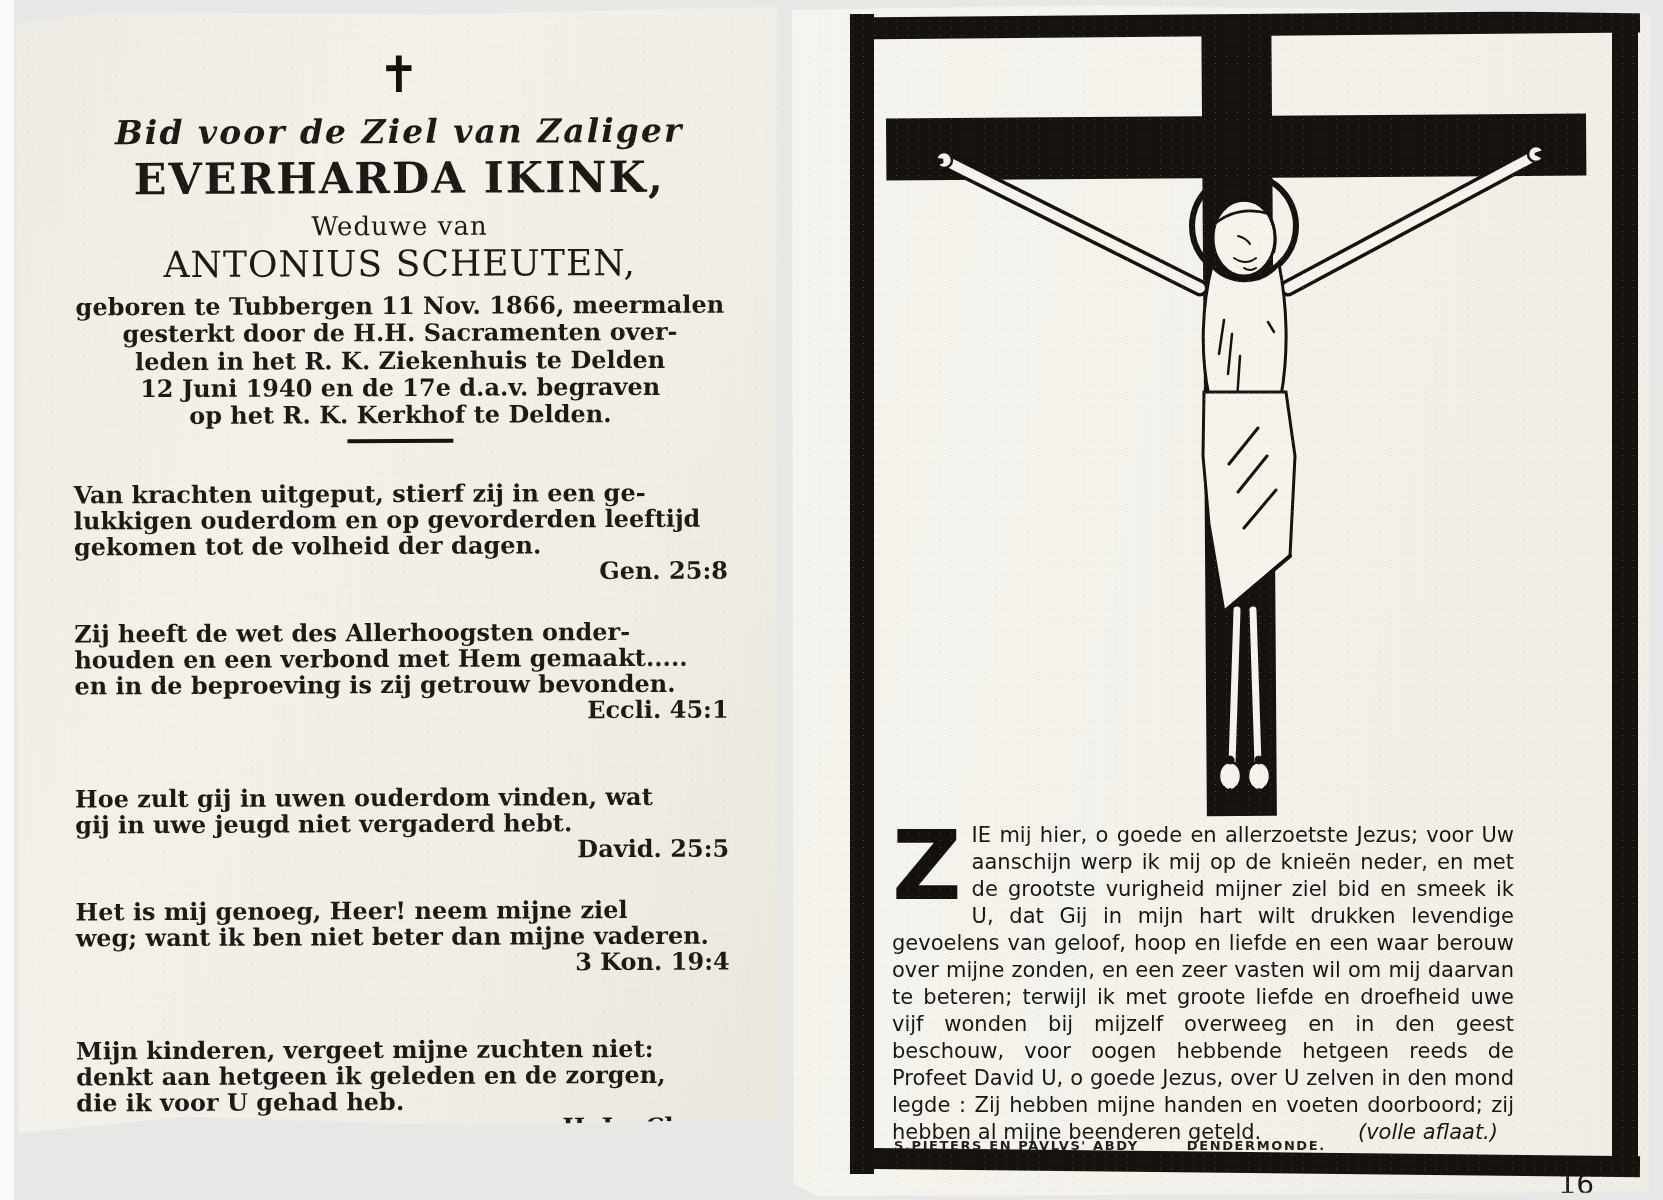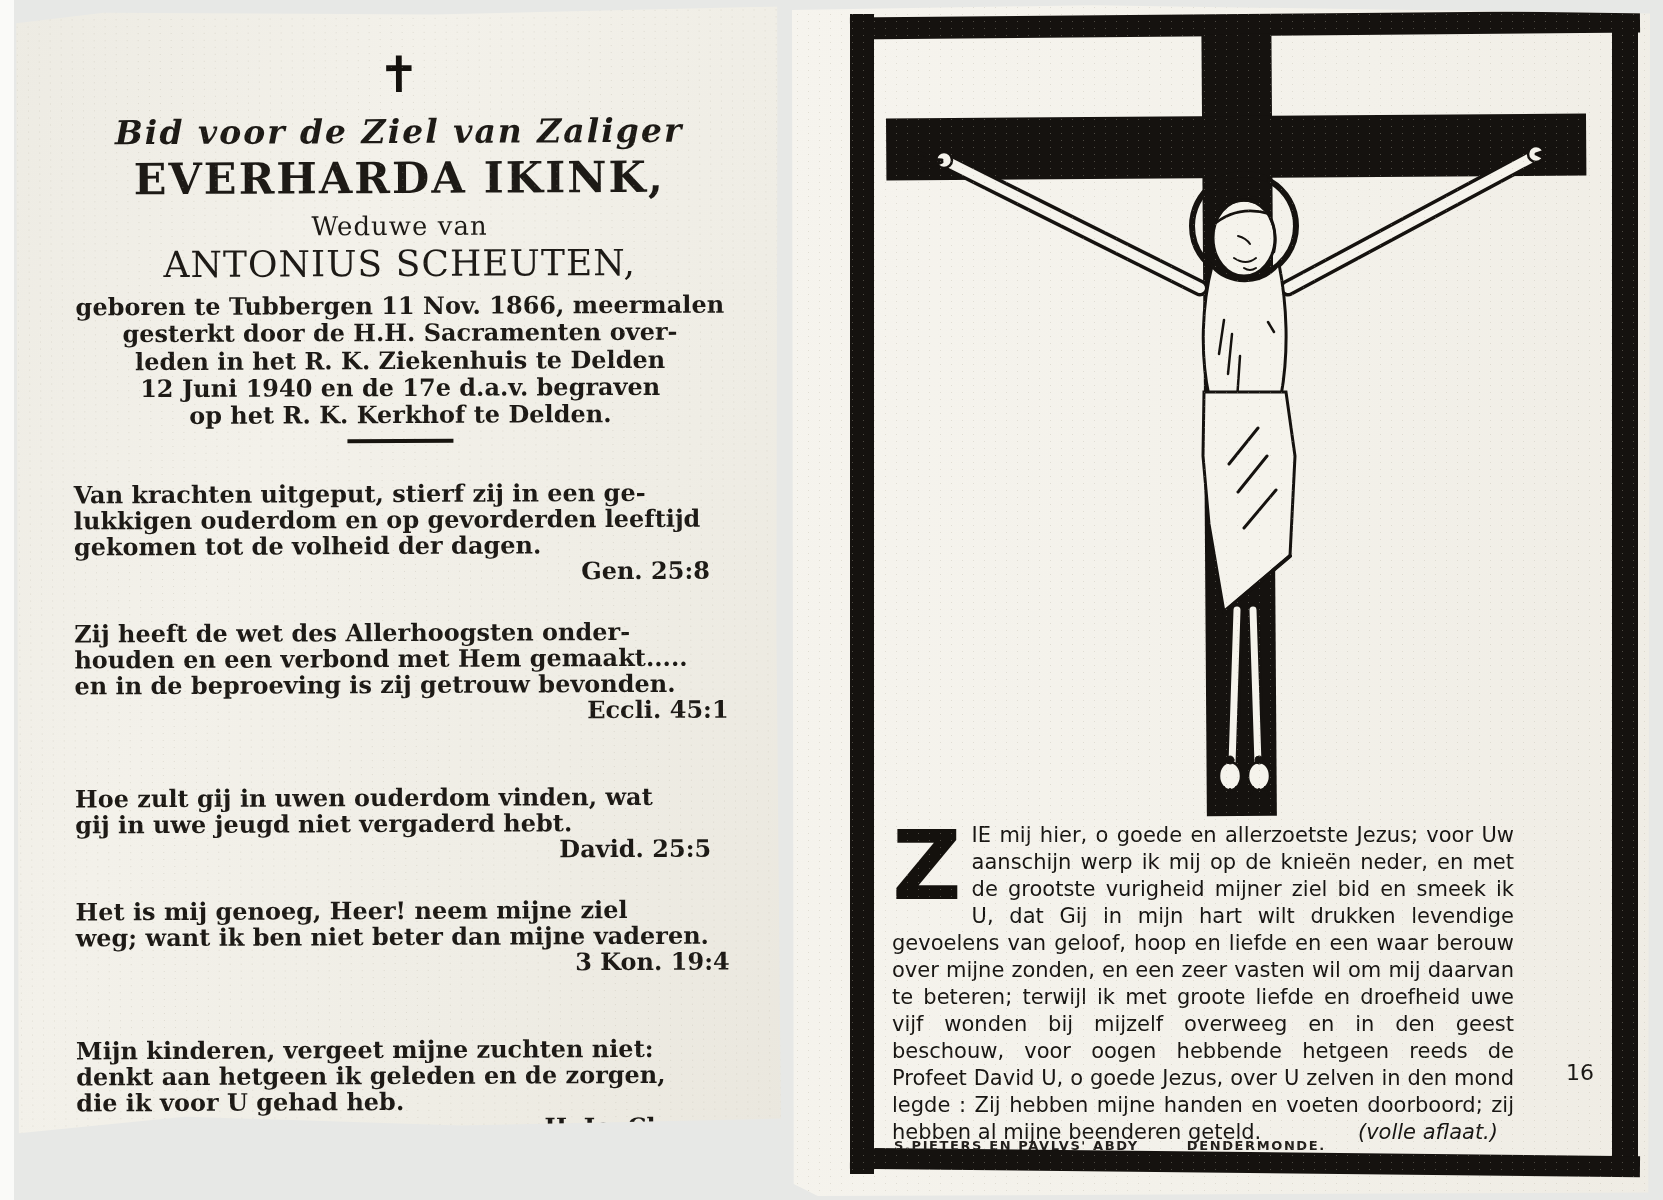--- a/index.html
+++ b/index.html
@@ -28,21 +28,21 @@
   .prayer-intro{margin-top:12px;font-size:33px;font-style:italic;font-weight:bold;letter-spacing:2px;}
   .deceased-name{margin-top:2px;font-size:43px;font-weight:bold;letter-spacing:2px;}
   .widow-label{margin-top:8px;font-size:26px;letter-spacing:1px;}
   .husband-name{margin-top:2px;font-size:36px;letter-spacing:1px;}
   .vital-record{margin-top:8px;font-size:24px;font-weight:bold;line-height:1.14;white-space:pre-line;}
   .section-divider{width:106px;height:4px;background:#17140f;margin:10px auto 12px;}
   .para{
     position:relative;text-align:left;font-size:24px;font-weight:bold;line-height:26px;
     margin:0 0 9px;white-space:pre-line;text-indent:30px;
   }
-  .ref-inline{position:absolute;right:18px;bottom:0;text-indent:0;}
+  .ref-inline{position:absolute;right:0;bottom:0;text-indent:0;}
   .ref-line{display:block;text-align:right;text-indent:0;}
   
   .right-page{
     position:absolute;left:792px;top:4px;width:858px;height:1192px;
     background:linear-gradient(100deg,#f6f4ee 0%,#f3f1ea 55%,#efece4 100%);
     box-shadow:1px 2px 7px rgba(0,0,0,0.25);
     clip-path:polygon(0 0.5%, 35% 0.1%, 100% 0.8%, 99.8% 99.7%, 3% 100%, 0.2% 99%);
     color:#1a1815;
     font-family:"DejaVu Sans","Liberation Sans",sans-serif;
   }
@@ -54,21 +54,21 @@
   .prayer-dropcap{
     float:left;font-size:96px;line-height:0.84;font-weight:bold;
     margin:4px 10px 0 0;color:#14110d;
   }
   .indulgence-grant{position:absolute;right:16px;bottom:0;font-style:italic;}
   .imprint-row{
     position:absolute;left:102px;top:1134px;width:620px;
     font-size:13px;font-weight:bold;letter-spacing:1.6px;color:#23201c;
   }
   .imprint-city{margin-left:42px;}
-  .page-number{position:absolute;right:56px;top:1056px;font-size:22px;color:#1a1815;}
+  .page-number{position:absolute;right:56px;top:1164px;font-size:28px;color:#1a1815;}
 </style>
 </head>
 <body>
 
 <div class="bg-strip"></div>
 
 <div class="left-page">
   <div class="lc-inner">
     <div class="cross-top">✝</div>
     <div class="prayer-intro">Bid voor de Ziel van Zaliger</div>

